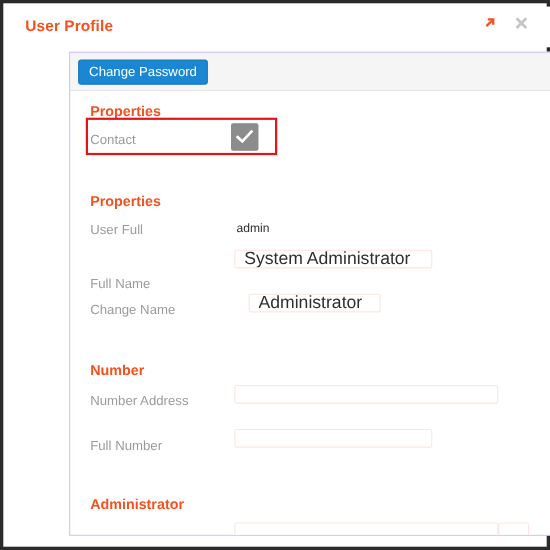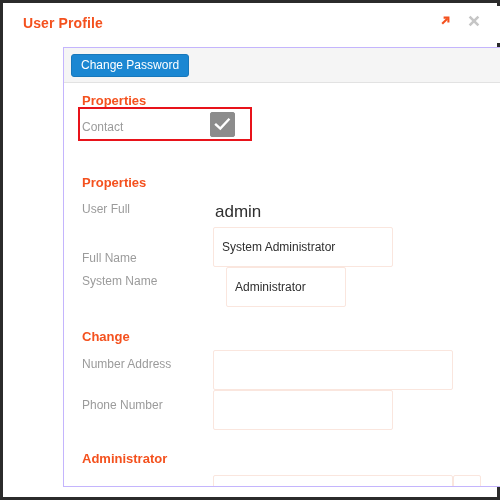--- a/index.html
+++ b/index.html
@@ -123,32 +123,32 @@
   }
   .field-label {
     position: absolute;
     left: 18px;
     font-size: 12px;
     color: #9b9b9b;
     white-space: nowrap;
   }
   .field-value {
     position: absolute;
-    font-size: 17px;
+    font-size: 11px;
     color: #2f2f2f;
     white-space: nowrap;
   }
   .text-input {
     position: absolute;
     box-sizing: border-box;
-    height: 40px;
+    height: 17px;
     background: #ffffff;
     border: 1px solid #fae6de;
     border-radius: 2px;
-    font-size: 12px;
+    font-size: 16px;
     font-family: "Liberation Sans", sans-serif;
     color: #2f2f2f;
     padding: 0 8px;
     outline: none;
   }
   .text-input::placeholder { color: #c9c9c9; }
 
   
   #tracing-checkbox {
     position: absolute;
@@ -254,29 +254,29 @@
         <div id="tracing-highlight" style="left:14px; top:24px; width:174px; height:34px;"></div>
 
         <div class="section-title" style="top:92px;">Properties</div>
 
         <div class="field-label" style="top:119px;">User Full</div>
         <div class="field-value" style="left:151px; top:119px;">admin</div>
 
         <div class="field-label" style="top:168px;">Full Name</div>
         <input class="text-input" style="left: 149px; top: 144px; width: 180px;" value="System Administrator">
 
-        <div class="field-label" style="top:191px;">System Name</div>
+        <div class="field-label" style="top:191px;">Change Name</div>
         <input class="text-input" style="left: 162px; top: 184px; width: 120px;" value="Administrator">
 
-        <div class="section-title" style="top:246px;">Change</div>
+        <div class="section-title" style="top:246px;">Number</div>
 
         <div class="field-label" style="top:274px;">Number Address</div>
         <input class="text-input" style="left: 149px; top: 267px; width: 240px;" placeholder="">
 
-        <div class="field-label" style="top:315px;">Phone Number</div>
+        <div class="field-label" style="top:315px;">Full Number</div>
         <input class="text-input" style="left: 149px; top: 307px; width: 180px;" placeholder="">
 
         <div class="section-title" style="top:368px;">Administrator</div>
 
         <div class="field-label" style="top:398px;"></div>
         <input class="text-input" style="left: 149px; top: 392px; width: 240px;">
         <input class="text-input" style="left: 389px; top: 392px; width: 28px;">
 
       </div>
     </div>

